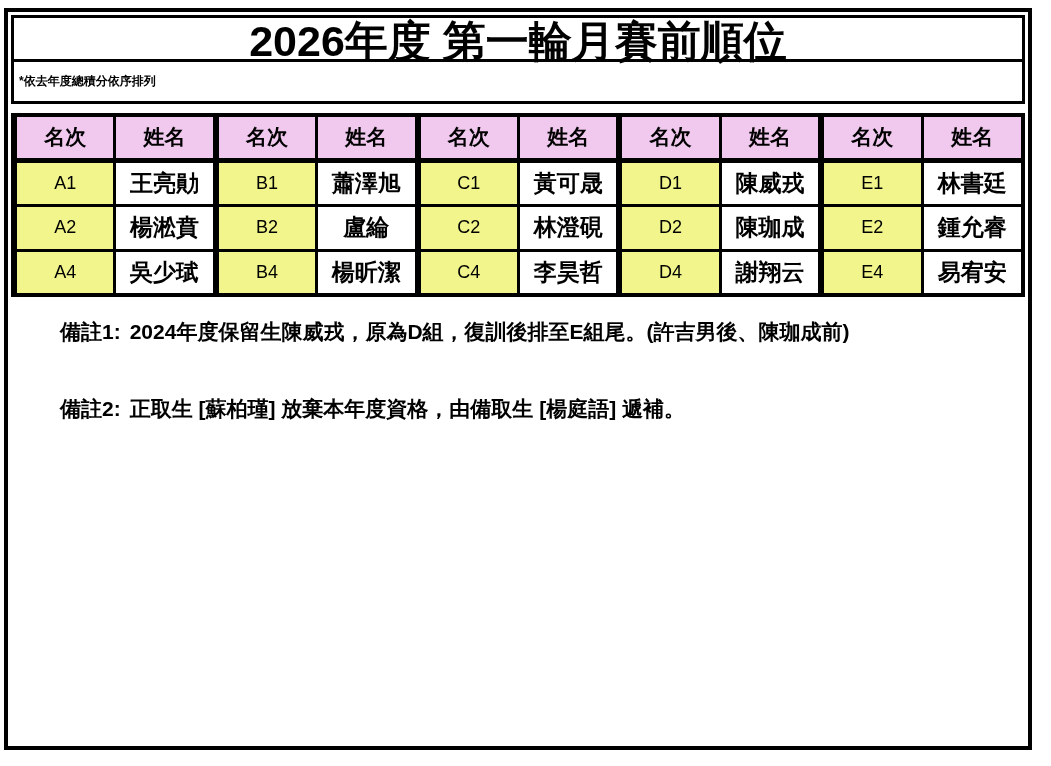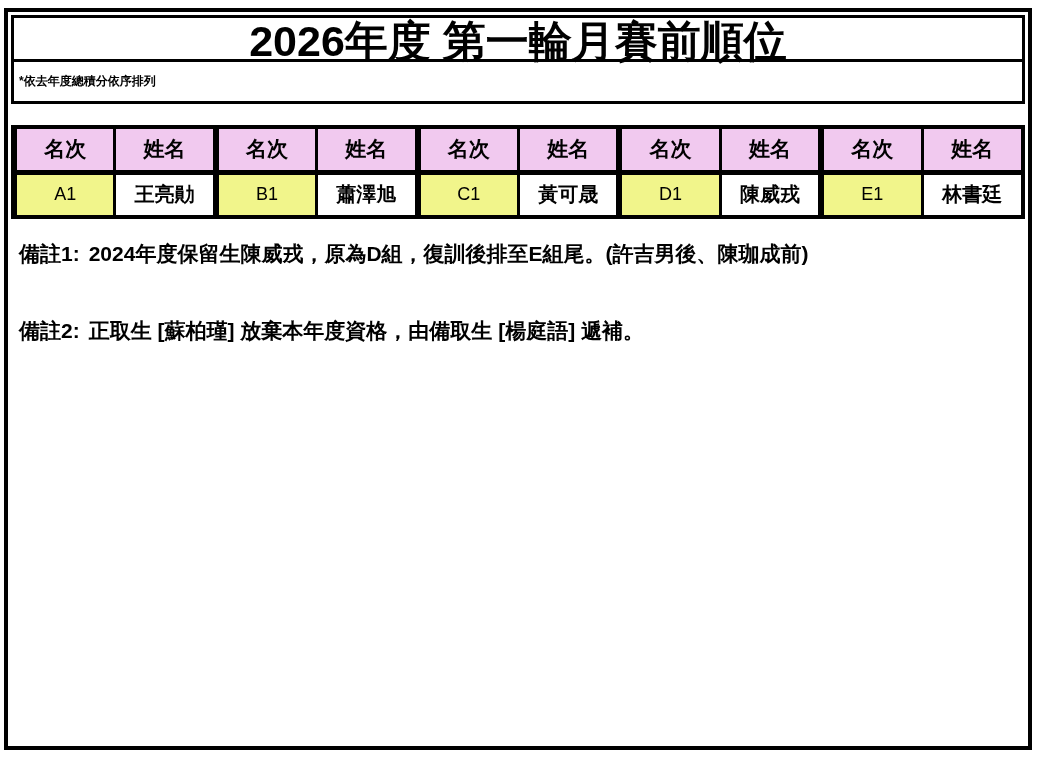--- a/index.html
+++ b/index.html
@@ -30,21 +30,21 @@
     margin: 0 3px;
     border: 3px solid var(--border, #000);
     border-top: none;
     height: 42px;
     line-height: 38px;
     font-size: 12px;
     padding-left: 5px;
   }
   table.grid {
     width: calc(100% - 6px);
-    margin: 21px 3px 0 3px;
+    margin: 9px 3px 0 3px;
     border-collapse: collapse;
     table-layout: fixed;
     border: 4px solid var(--border, #000);
   }
   .grid th, .grid td {
     border: 3px solid var(--border, #000);
     height: 45px;
     text-align: center;
     vertical-align: middle;
     padding: 0;
@@ -56,28 +56,28 @@
     font-size: 21px;
     border-bottom-width: 5px;
   }
   .grid td.rank {
     background: var(--rank-bg, #F1F58B);
     font-weight: normal;
     font-size: 18px;
   }
   .grid td.name {
     background: var(--name-bg, #FFFFFF);
-    font-size: 20px;
+    font-size: 23px;
   }
   .grid .gstart { border-left-width: 6px; }
   .notes {
     padding: 17px 10px 0 11px;
     font-size: 21px;
   }
-  .note-line { line-height: 35px; }
+  .note-line { line-height: 35px; margin-left: 41px; }
   .note-label { margin-right: 9px; }
   .indent { padding-left: 90px; }
   .note2 { margin-top: 42px; }
 </style>
 </head>
 <body>
 
 <div class="frame">
   <div class="title-box">2026年度 第一輪月賽前順位</div>
   <div class="subtitle-box">*依去年度總積分依序排列</div>
@@ -103,20 +103,44 @@
           <td class="name">王亮勛</td>
           <td class="rank gstart">B1</td>
           <td class="name">蕭澤旭</td>
           <td class="rank gstart">C1</td>
           <td class="name">黃可晟</td>
           <td class="rank gstart">D1</td>
           <td class="name">陳威戎</td>
           <td class="rank gstart">E1</td>
           <td class="name">林書廷</td>
         </tr>
+        <tr>
+          <td class="rank gstart">A2</td>
+          <td class="name">楊淞賁</td>
+          <td class="rank gstart">B2</td>
+          <td class="name">盧綸</td>
+          <td class="rank gstart">C2</td>
+          <td class="name">林澄硯</td>
+          <td class="rank gstart">D2</td>
+          <td class="name">陳珈成</td>
+          <td class="rank gstart">E2</td>
+          <td class="name">鍾允睿</td>
+        </tr>
+        <tr>
+          <td class="rank gstart">A4</td>
+          <td class="name">吳少珷</td>
+          <td class="rank gstart">B4</td>
+          <td class="name">楊昕潔</td>
+          <td class="rank gstart">C4</td>
+          <td class="name">李昊哲</td>
+          <td class="rank gstart">D4</td>
+          <td class="name">謝翔云</td>
+          <td class="rank gstart">E4</td>
+          <td class="name">易宥安</td>
+        </tr>
       </tbody>
   </table>
 
   <div class="notes">
     <div class="note-line">
       <span class="note-label">備註1:</span><span>2024年度保留生陳威戎，原為D組，復訓後排至E組尾。(許吉男後、陳珈成前)</span>
     </div>
     <div class="note-line note2">
       <span class="note-label">備註2:</span><span>正取生 [蘇柏瑾] 放棄本年度資格，由備取生 [楊庭語] 遞補。</span>
     </div>

